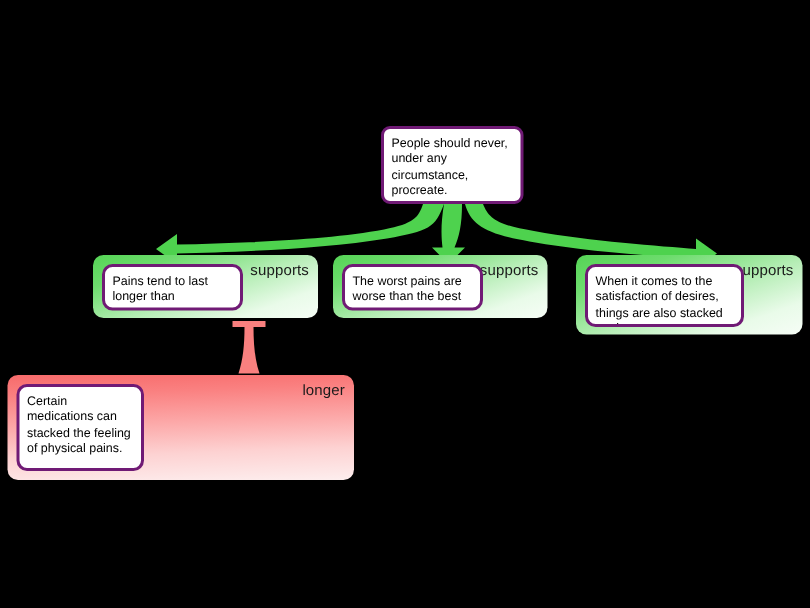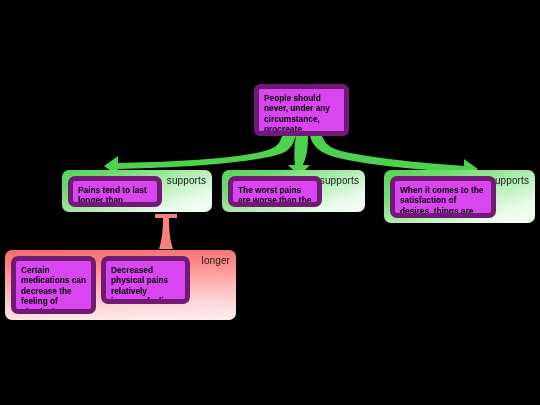--- a/index.html
+++ b/index.html
@@ -38,30 +38,29 @@
   .panel-label {
     position: absolute;
     font-size: 10px;
     color: #1a1a1a;
     letter-spacing: 0.1px;
     white-space: nowrap;
   }
   
   .node {
     position: absolute;
-    background: #d946ef;
-    border: 5px solid #701a75;
+    background: #ffffff;
+    border: 2px solid #701a75;
     border-radius: 7px;
     box-sizing: border-box;
     padding: 4px 5px 3px 5px;
     font-size: 8.3px;
     line-height: 10.4px;
     color: #000000;
     overflow: hidden;
-    font-weight: bold;
   }
   .node.root {
     border-radius: 6px;
   }
 </style>
 </head>
 <body>
 
 <div id="canvas">
 
@@ -105,19 +104,16 @@
     <span class="panel-label" style="right:6px; top:5px;">supports</span>
   </div>
   <div class="node" style="left:390px; top:176px; width:106px; height:42px;">
     <span>When it comes to the satisfaction of desires, things are also stacked against us.</span>
   </div>
 
   <div class="panel oppose" style="left:5px; top:250px; width:231px; height:70px;">
     <span class="panel-label" style="right:6px; top:5px;">longer</span>
   </div>
   <div class="node" style="left:11px; top:256px; width:85px; height:58px;">
-    <span>Certain medications can decrease the feeling of physical worse.</span>
-  </div>
-  <div class="node" style="left:101px; top:256px; width:89px; height:48px;">
-    <span>Decreased physical pains relatively increase feelings of pleasure</span>
+    <span>Certain medications can stacked the feeling of physical pains.</span>
   </div>
 
 </div>
 
 </body></html>

